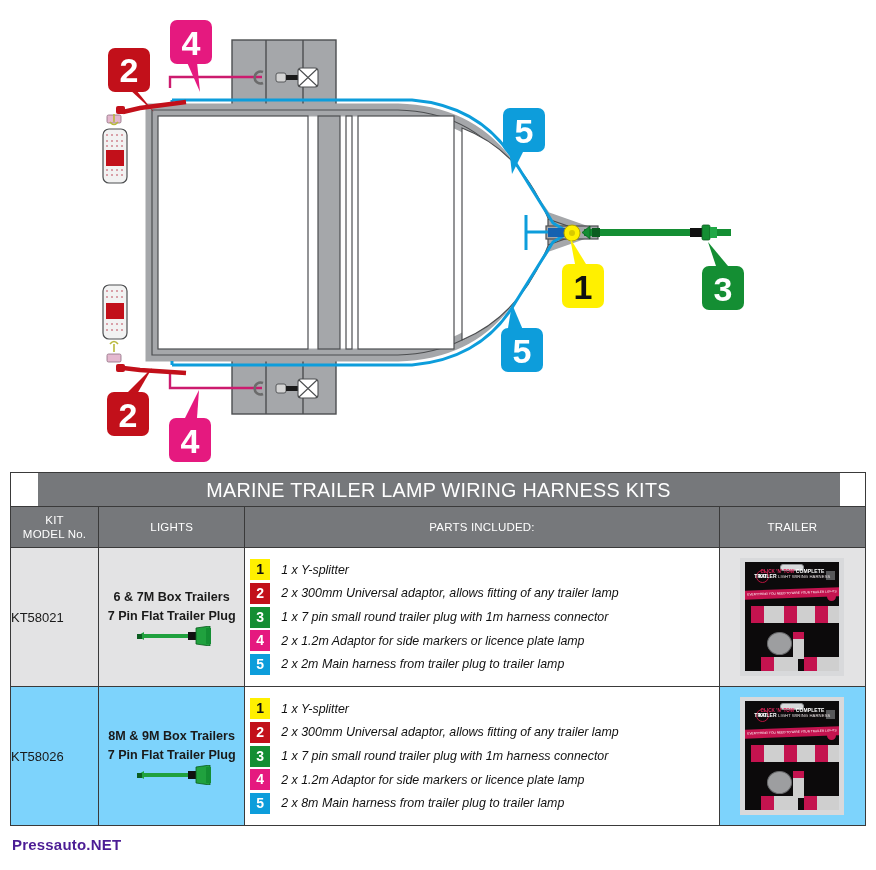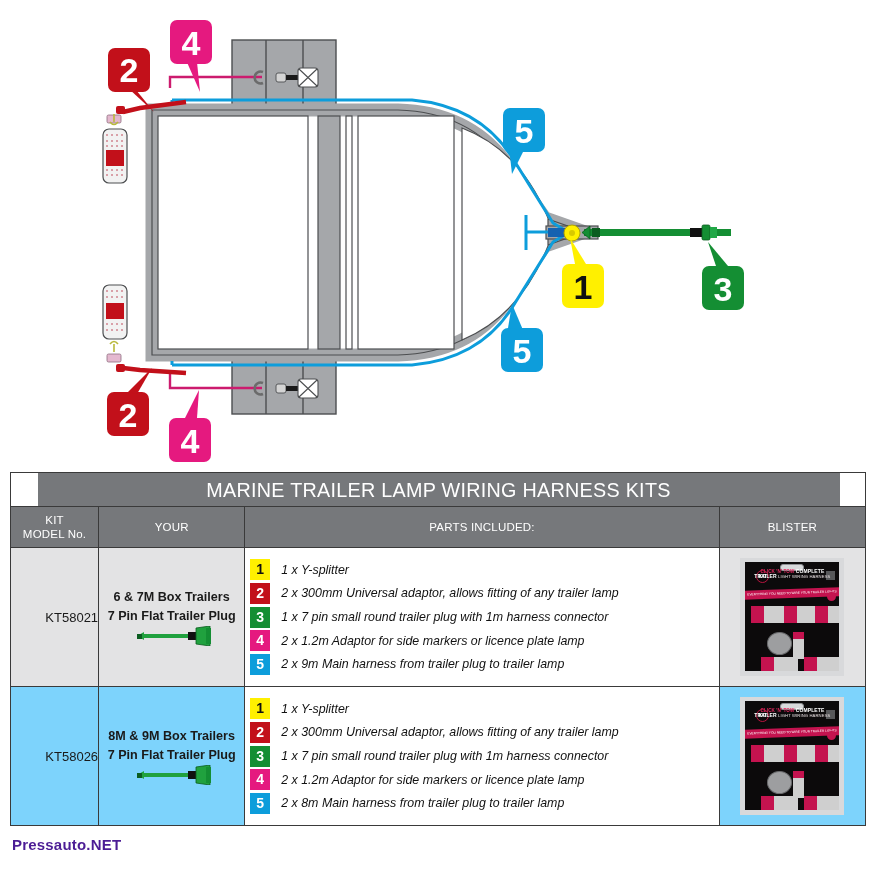--- a/index.html
+++ b/index.html
@@ -63,21 +63,21 @@
   .col-model { width: 88px; }
   .col-suits { width: 146px; }
   .col-parts { width: 474px; }
   .col-blister { width: 146px; }
 
   .row-a td { background: #e3e3e4; }
   .row-b td { background: #7dd3fc; }
   .row-a .cell-parts, .row-b .cell-parts { background: #ffffff; }
 
   .model-cell {
-    text-align: right;
+    text-align: left;
     font-size: 13px;
     color: #1a1a1a;
     height: 138px;
   }
   .suits-cell {
     text-align: center;
     font-size: 12.6px;
     color: #1a1a1a;
     font-weight: bold;
     padding: 4px 2px;
@@ -393,23 +393,23 @@
   </colgroup>
   <tbody>
     <tr>
       <td class="tbl-title" colspan="4">MARINE TRAILER LAMP WIRING HARNESS KITS</td>
     </tr>
     <tr>
       <td class="tbl-head">
         <span class="hl">KIT</span>
         <span class="hl">MODEL No.</span>
       </td>
-      <td class="tbl-head">YOUR</td>
+      <td class="tbl-head">LIGHTS</td>
       <td class="tbl-head">PARTS INCLUDED:</td>
-      <td class="tbl-head">BLISTER</td>
+      <td class="tbl-head">TRAILER</td>
     </tr>
 
     <tr class="row-a">
       <td class="model-cell">KT58021</td>
       <td class="suits-cell">
         <span class="sl">6 &amp; 7M Box Trailers</span>
         <span class="sl">7 Pin Flat Trailer Plug</span>
         <span class="suits-plug">
           <svg class="plug-svg" width="92" height="20" viewBox="0 0 92 20" xmlns="http://www.w3.org/2000/svg">
             <rect x="14" y="8" width="48" height="4" fill="#20a13e"></rect>
@@ -433,21 +433,21 @@
         <div class="part-row">
           <span class="part-num pn3">3</span>
           <span class="part-text">1 x 7 pin small round trailer plug with 1m harness connector</span>
         </div>
         <div class="part-row">
           <span class="part-num pn4">4</span>
           <span class="part-text">2 x 1.2m Adaptor for side markers or licence plate lamp</span>
         </div>
         <div class="part-row">
           <span class="part-num pn5">5</span>
-          <span class="part-text">2 x 9m Main harness from trailer plug to trailer lamp</span>
+          <span class="part-text">2 x 2m Main harness from trailer plug to trailer lamp</span>
         </div>
       </td>
       <td class="cell-blister">
         <div class="blister">
           <div class="blister-inner">
             <div class="bl-hole"></div>
             <div class="bl-kt">KIT</div>
             <div class="bl-qr"></div>
             <div class="bl-hdr">
               <span class="b1">CLICK 'N' TOW</span>

